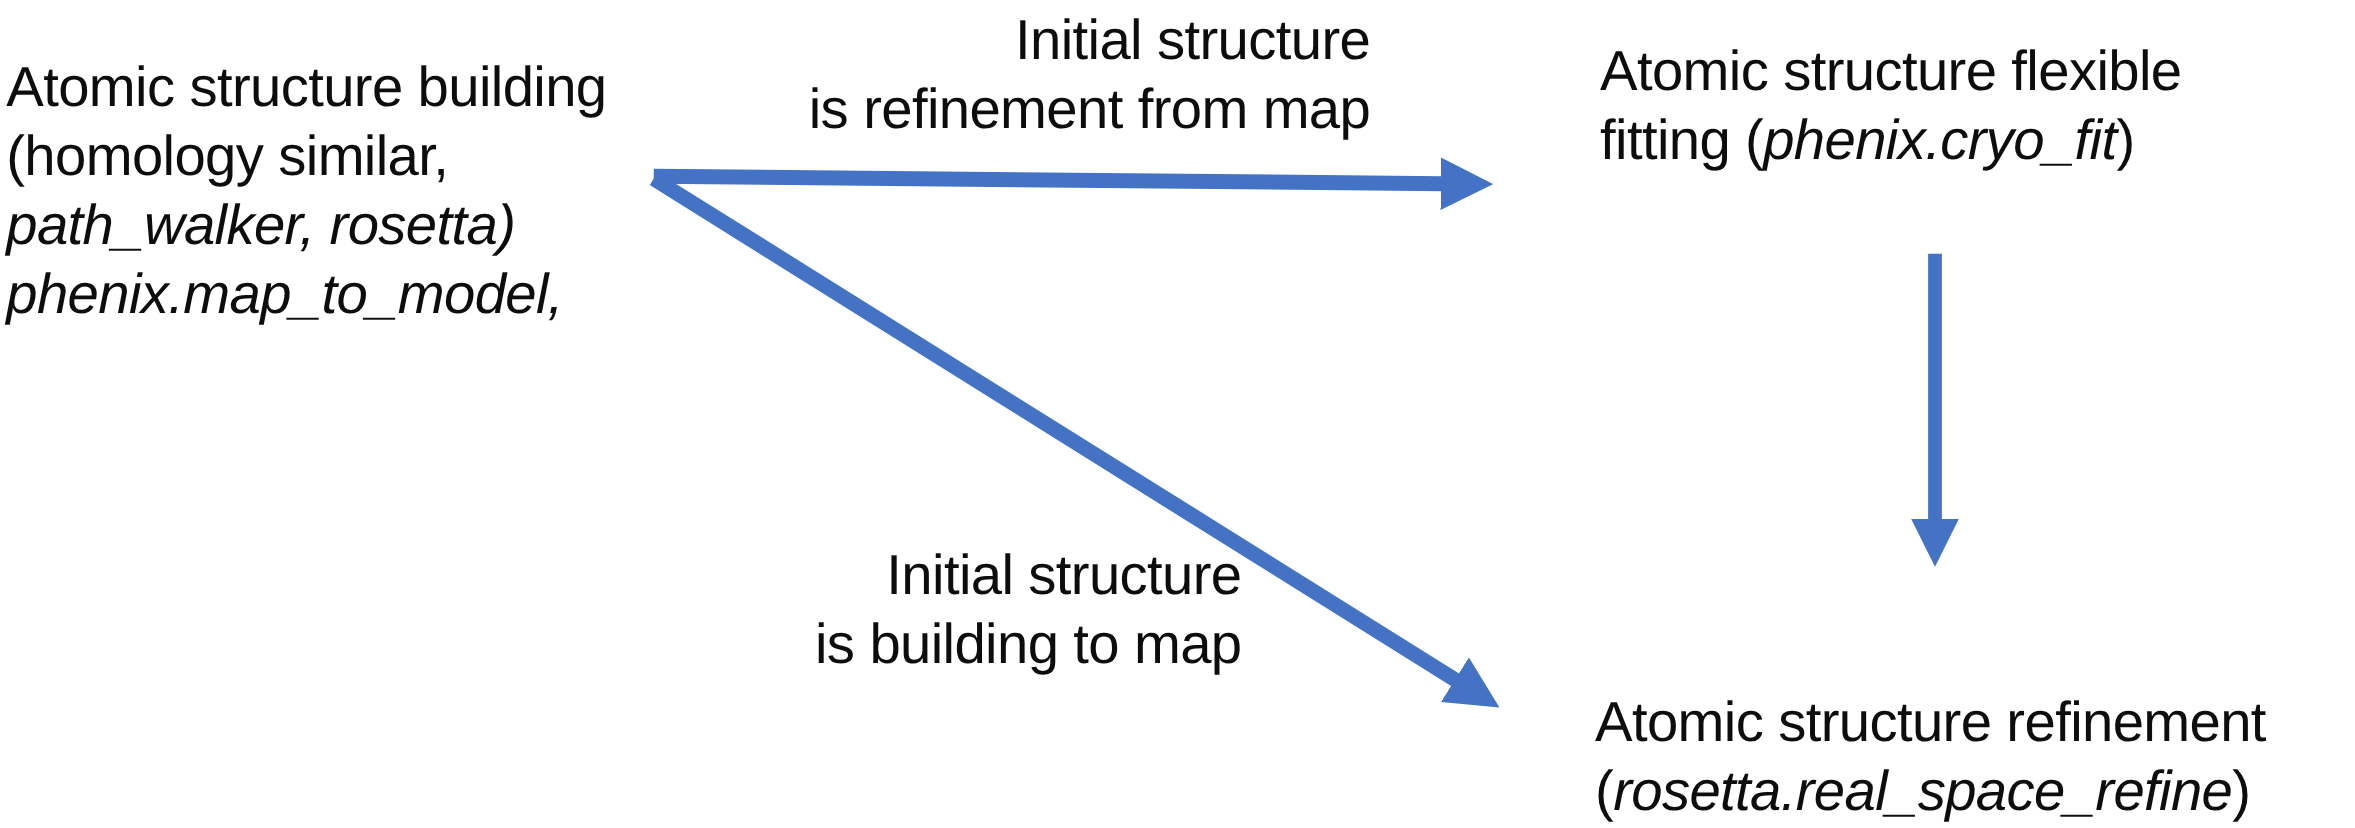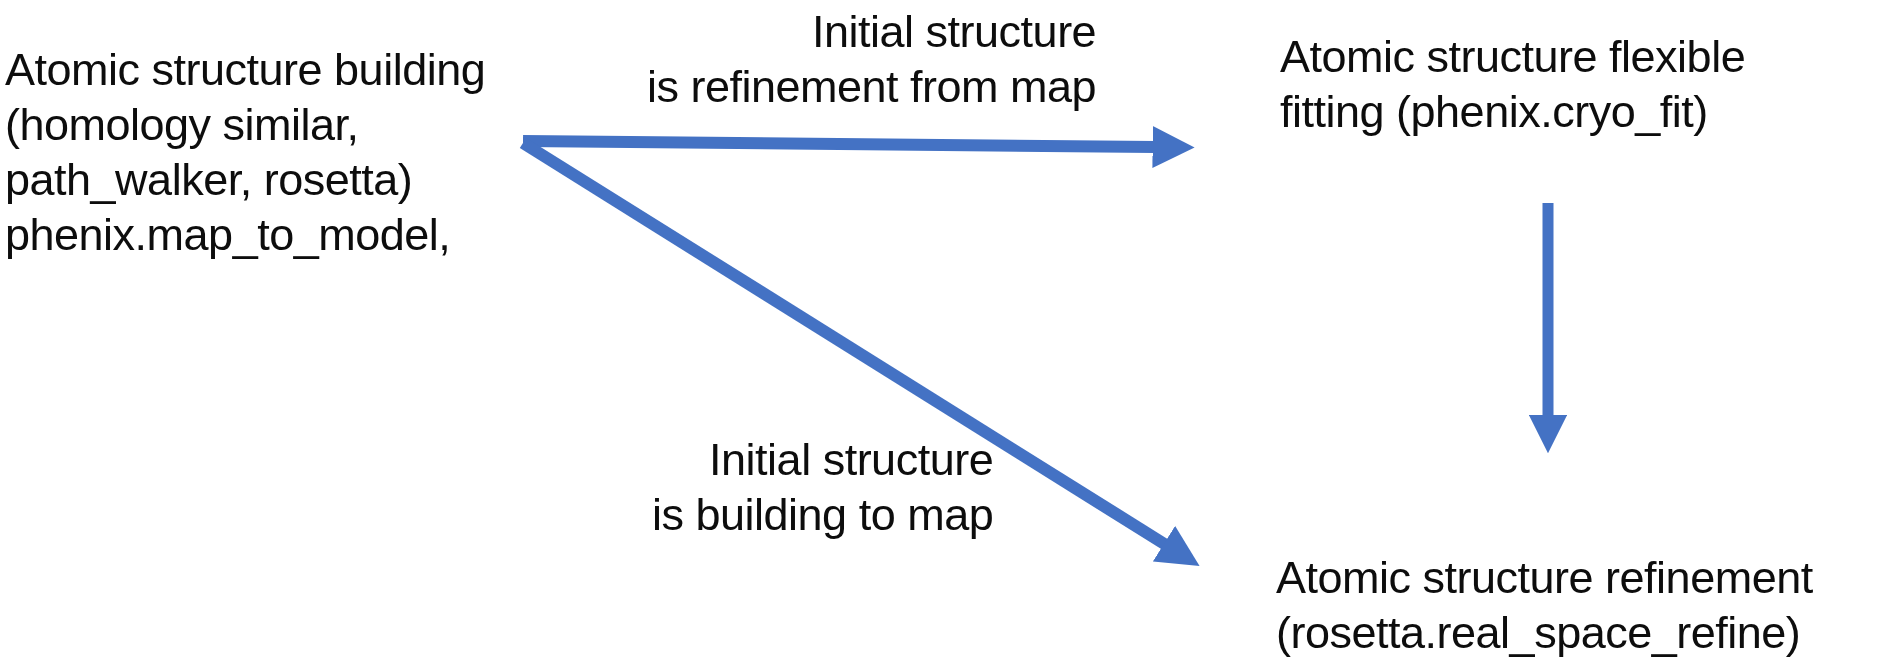--- a/index.html
+++ b/index.html
@@ -41,21 +41,21 @@
   }
   .node, .edge-label {
     position: absolute;
     font-size: 45px;
     line-height: 55px;
     letter-spacing: -0.5px;
     white-space: nowrap;
   }
   .node { }
   .edge-label { text-align: right; }
-  .it { }
+  .it { font-style: italic; }
   #node-building { left: 5px;    top: 42px;  width: 530px; }
   #label-different { left: 647px; top: 4px; }
   #node-fitting  { left: 1280px; top: 29px;  width: 610px; }
   #label-similar { left: 652px;  top: 432px; }
   #node-refine   { left: 1276px; top: 550px; width: 612px; }
 </style>
 </head>
 <body>
 
 <div class="canvas">

